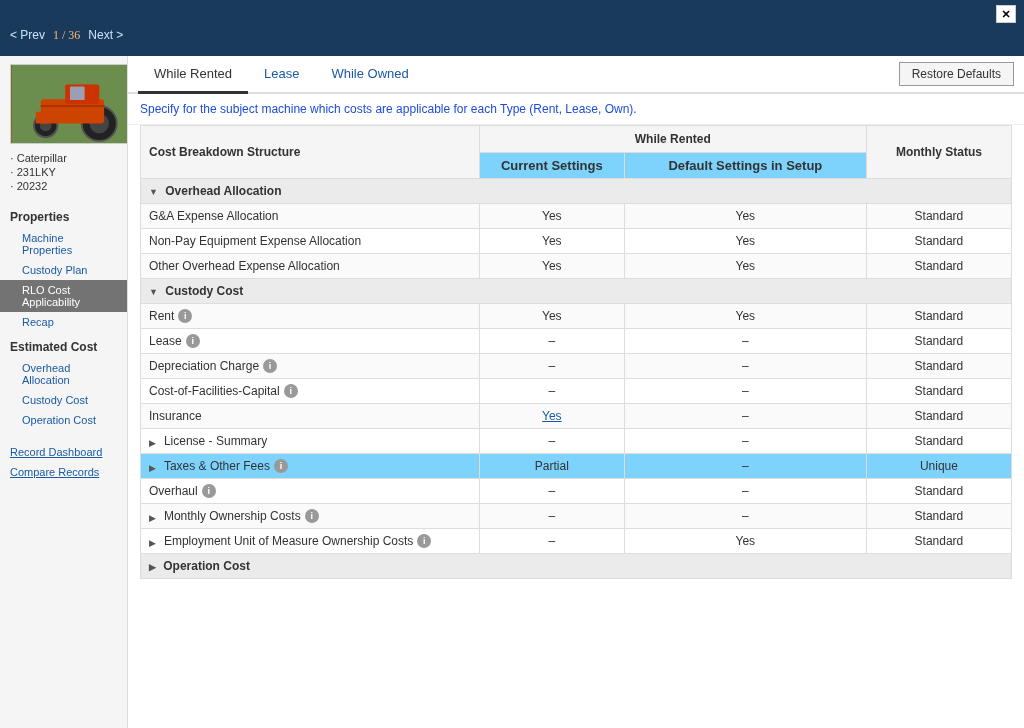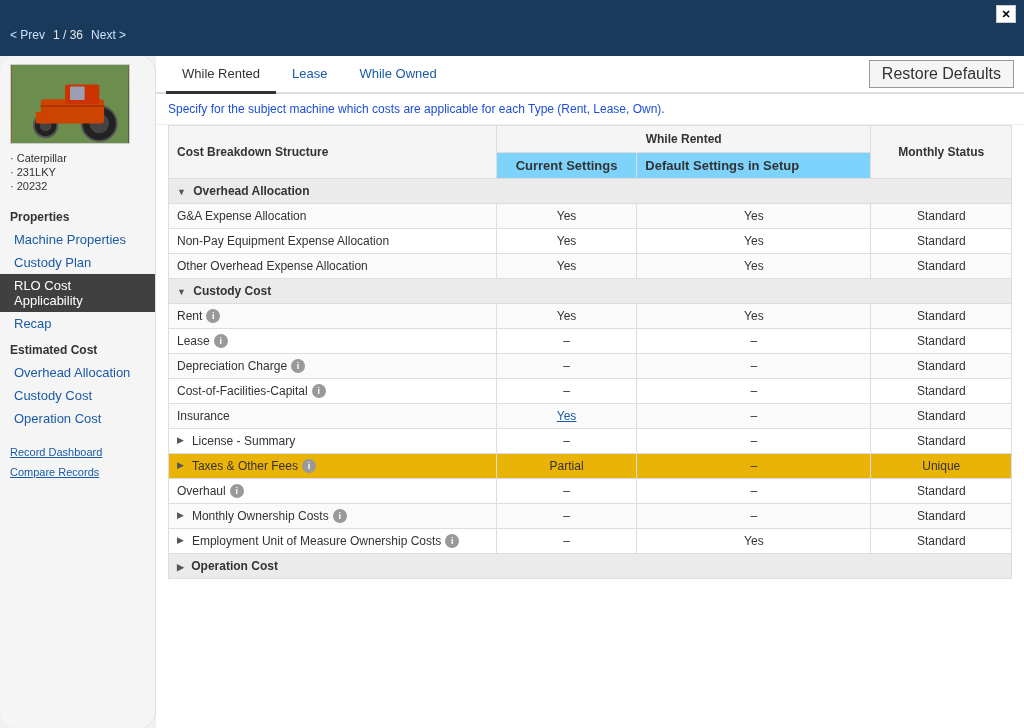--- a/index.html
+++ b/index.html
@@ -29,35 +29,34 @@
     .nav-bar {
       background: #1a3a5c;
       height: 28px;
       display: flex;
       padding: 0 10px;
       gap: 8px;
       color: #cce0ff;
       font-size: 12px;
     }
     .nav-bar a { color: #cce0ff; text-decoration: none; cursor: pointer; }
-    .nav-bar span { color: #e5e5e5; }
+    .nav-bar span { color: #fdba74; font-family: Liberation Serif, serif; }
 
     .main-layout {
       display: flex;
       height: calc(728px - 56px);
     }
 
     .sidebar {
-      width: 156px;
+      width: 128px;
       background: #f5f5f5;
       border-right: 1px solid #ddd;
       padding: 8px 0;
       flex-shrink: 0;
       overflow-y: auto;
-      border-radius: 17px;
     }
 
     .sidebar-image {
       width: 120px;
       height: 80px;
       margin: 0 10px 8px 10px;
       background: linear-gradient(135deg, #8B4513 20%, #cc4400 50%, #333 80%);
       border: 1px solid #ccc;
       display: flex;
       align-items: center;
@@ -78,27 +77,27 @@
     .sidebar-info div { margin-bottom: 2px; }
 
     .sidebar-section-title {
       font-weight: bold;
       font-size: 12px;
       padding: 8px 10px 4px 10px;
       color: #333;
     }
 
     .sidebar-item {
-      padding: 4px 14px;
-      font-size: 13px;
+      padding: 4px 22px;
+      font-size: 11px;
       color: #1a5aa6;
       cursor: pointer;
     }
     .sidebar-item.active {
-      background: #404040;
+      background: #737373;
       color: #fff;
     }
 
     .sidebar-link {
       padding: 4px 10px;
       font-size: 11px;
       color: #1a5aa6;
       cursor: pointer;
       text-decoration: underline;
     }
@@ -132,21 +131,21 @@
       border-bottom: 3px solid #333;
       font-weight: normal;
     }
 
     .restore-btn {
       margin-left: auto;
       padding: 4px 12px;
       border: 1px solid #999;
       background: #f5f5f5;
       cursor: pointer;
-      font-size: 16px;
+      font-size: 12px;
       color: #333;
     }
 
     .description {
       padding: 8px 12px;
       font-size: 12px;
       color: #1d4ed8;
       border-bottom: 1px solid #eee;
     }
 
@@ -192,21 +191,21 @@
       border: 1px solid #ddd;
     }
 
     .data-row td {
       border: 1px solid #ddd;
       padding: 5px 8px;
       color: #333;
       vertical-align: middle;
     }
     .data-row:nth-child(even) td { background: #fafafa; }
-    .data-row.highlighted td { background: #eab308; }
+    .data-row.highlighted td { background: #7dd3fc; }
 
     .data-row td.center { text-align: center; }
 
     .info-icon {
       display: inline-flex;
       align-items: center;
       justify-content: center;
       width: 14px;
       height: 14px;
       border-radius: 50%;
@@ -222,21 +221,21 @@
       cursor: pointer;
       font-size: 10px;
       color: #555;
       margin-right: 4px;
     }
 
     .dash { color: #666; }
 
     .name-inner {
       display: flex;
-      align-items: flex-start;
+      align-items: flex-end;
       gap: 4px;
     }
 
     .chevron-down::before { content: '▼'; font-size: 9px; }
     .chevron-right::before { content: '▶'; font-size: 9px; }
   </style>
 </head>
 <body>
 
 <div class="top-bar">
@@ -303,21 +302,21 @@
     <div class="table-container">
       <table>
         <thead>
           <tr class="col-header-row">
             <th rowspan="2" style="width:35%; text-align:left;">Cost Breakdown Structure</th>
             <th colspan="2">While Rented</th>
             <th rowspan="2" style="width:15%;">Monthly Status</th>
           </tr>
           <tr class="sub-header-row">
             <th style="width:15%; text-align:center;">Current Settings</th>
-            <th style="width:25%; text-align:left;">Default Settings in Setup</th>
+            <th style="width:25%; text-align:center;">Default Settings in Setup</th>
           </tr>
         </thead>
         <tbody>
 
           <tr class="section-row">
             <td colspan="4">
               <span class="expand-icon chevron-down"></span>
               <span>Overhead Allocation</span>
             </td>
           </tr>

